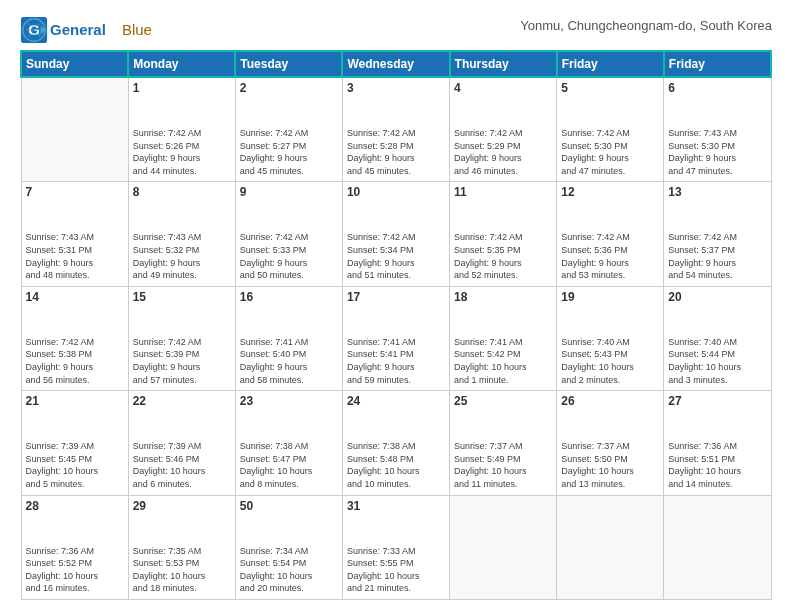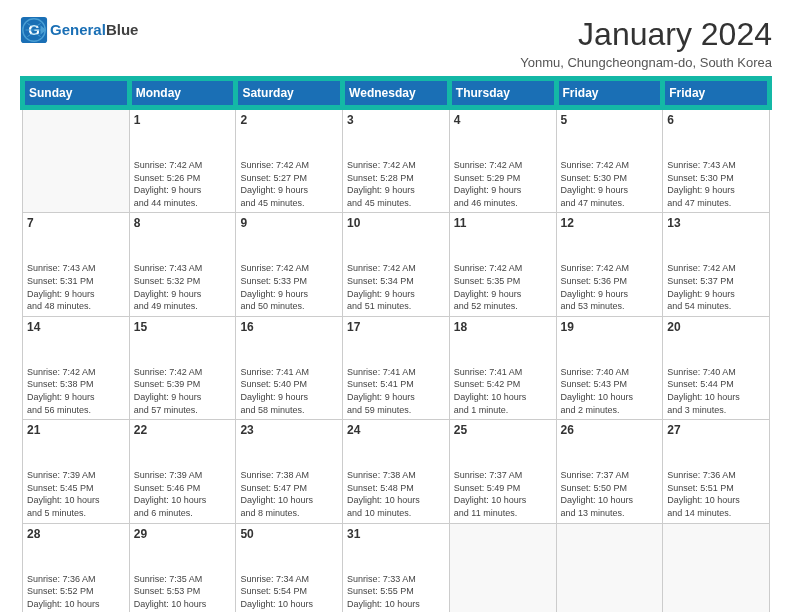--- a/index.html
+++ b/index.html
@@ -52,21 +52,21 @@
       flex: 1;
       table-layout: fixed;
     }
     .calendar th {
       background: #1a6fb5;
       color: #fff;
       font-size: 12px;
       font-weight: bold;
       padding: 5px 4px;
       text-align: left;
-      border: 5px solid #14b8a6;
+      border: 2px solid #14b8a6;
     }
     .calendar td {
       border: 1px solid #ccc;
       vertical-align: top;
       padding: 3px 4px;
       font-size: 9.5px;
       color: #333;
       height: 82px;
     }
     .calendar td.empty {
@@ -97,35 +97,34 @@
 
         <circle cx="15" cy="15" r="12" fill="none" stroke="#4a9fd4" stroke-width="1.5"></circle>
         <path d="M8,8 Q15,14 22,8" fill="none" stroke="#4a9fd4" stroke-width="1"></path>
         <path d="M6,15 H24" fill="none" stroke="#4a9fd4" stroke-width="1"></path>
         <path d="M8,22 Q15,16 22,22" fill="none" stroke="#4a9fd4" stroke-width="1"></path>
 
         <polygon points="22,10 28,15 22,20" fill="#4a9fd4"></polygon>
       </svg>
       <div style="display:flex;flex-direction:row;line-height:1.15;">
         <span style="font-size:15px;font-weight:bold;color:#1a6fb5;">General</span>
-        <span style="font-size:15px;font-weight:bold;color:#404040;">Blue</span>
+        <span style="font-size:15px;font-weight:normal;color:#a16207;margin-left:16px;">Blue</span>
       </div>
     </div>
     <div class="title-block">
-      <div class="month-title">January 2024</div>
       <div class="location-title">Yonmu, Chungcheongnam-do, South Korea</div>
     </div>
   </div>
 
   <table class="calendar">
     <thead>
       <tr>
         <th>Sunday</th>
         <th>Monday</th>
-        <th>Saturday</th>
+        <th>Tuesday</th>
         <th>Wednesday</th>
         <th>Thursday</th>
         <th>Friday</th>
         <th>Friday</th>
       </tr>
     </thead>
     <tbody id="calendar-body">
     <tr>
           <td class="empty"></td>
           <td>

